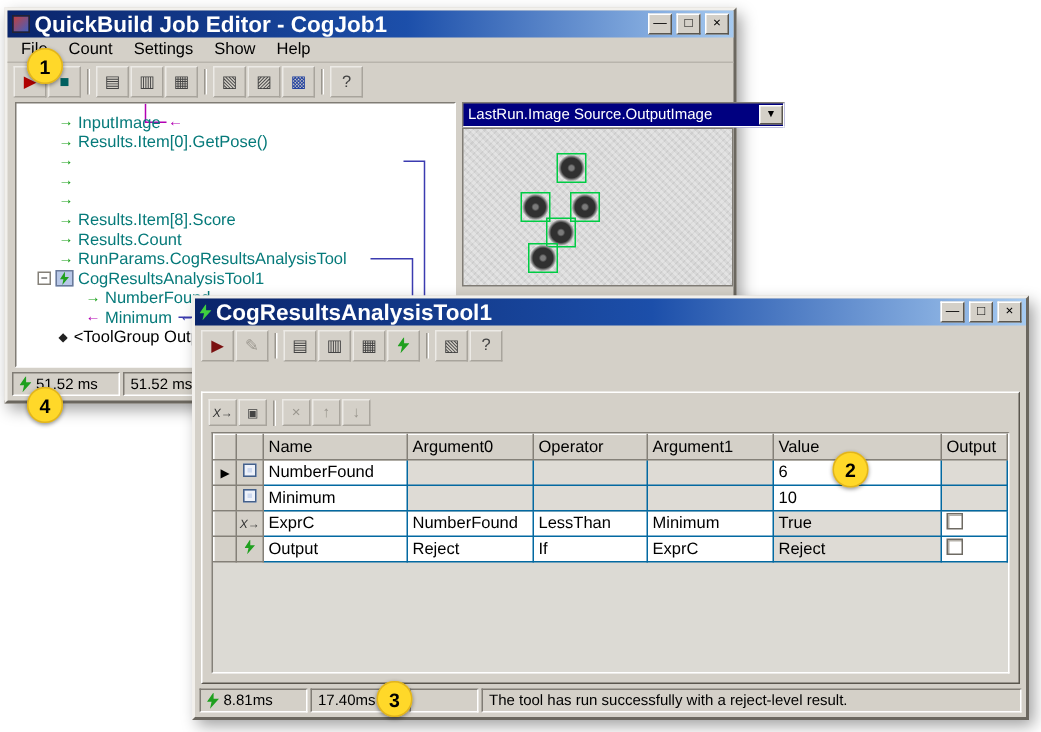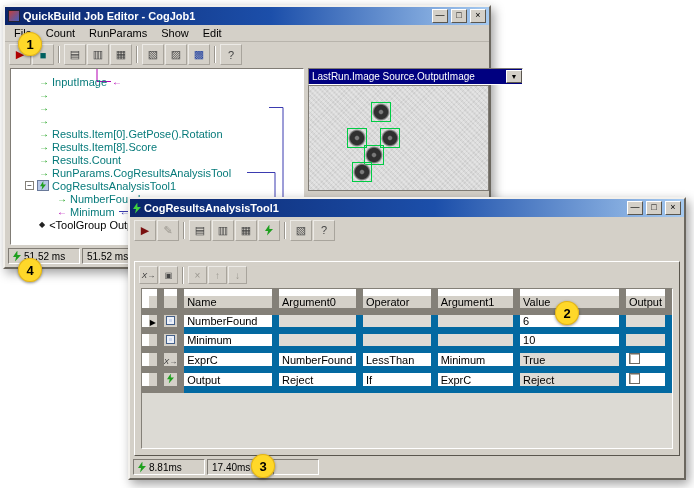--- a/index.html
+++ b/index.html
@@ -6,21 +6,21 @@
   body { background:#fff; }
   .page { position:relative; width:694px; height:488px; background:#ffffff;
           font-family:"Liberation Sans", sans-serif; font-size:11px; color:#000; overflow:hidden; }
 
   
   .win { position:absolute; background:#d4d0c8; border:2px solid;
          border-color:#f2f0ec #6b675f #6b675f #f2f0ec;
          box-shadow:3px 4px 10px rgba(0,0,0,.38); }
   .titlebar { height:18px; display:flex; align-items:center; gap:3px; padding:0 3px;
               background:linear-gradient(90deg,#0a246a 0%,#1c4faa 55%,#a6caf0 100%); }
-  .title-text { color:#fff; font-weight:bold; font-size:11px; white-space:nowrap; overflow:hidden; flex:1; }
+  .title-text { color:#fff; font-weight:bold; font-size:15px; white-space:nowrap; overflow:hidden; flex:1; }
   .tbtn { width:16px; height:14px; flex:0 0 16px; background:#d4d0c8; border:1px solid;
           border-color:#fff #5a564e #5a564e #fff; font-size:9px; line-height:11px; text-align:center; color:#000; }
   .app-icon { width:12px; height:12px; background:linear-gradient(135deg,#c04040 0%,#4060c0 100%);
               border:1px solid #223; }
   .menubar { height:17px; display:flex; align-items:center; padding-left:2px; border-bottom:1px solid #b8b4ac; }
   .menu-item { padding:1px 7px; }
   .toolbar { display:flex; align-items:center; padding:1px 2px; gap:1px; }
   .tb { width:22px; height:21px; display:flex; align-items:center; justify-content:center;
         font-size:11px; color:#444; background:#d4d0c8; border:1px solid;
         border-color:#eceae6 #a8a49c #a8a49c #eceae6; }
@@ -80,21 +80,21 @@
   .tab { padding:2px 10px 1px; background:#d4d0c8; border:1px solid #848078; border-bottom:none;
          border-radius:2px 2px 0 0; margin-right:2px; }
   .tab.active { border-color:#fff #5a564e #d4d0c8 #fff; position:relative; top:1px; }
   .tab.inactive { color:#6e6a63; font-size:10px; padding-top:3px; }
   .groupbox { position:absolute; left:4px; right:4px; top:62px; bottom:22px;
               border:1px solid; border-color:#fff #5a564e #5a564e #fff; background:#d4d0c8; }
   .inner-toolbar { position:absolute; left:4px; top:3px; height:20px; display:flex; align-items:center; gap:1px; }
   .grid-viewport { position:absolute; left:6px; top:26px; right:6px; bottom:6px; background:#dcdad4;
                    border:1px solid; border-color:#848078 #fff #fff #848078; overflow:hidden; }
   table.grid { border-collapse:collapse; table-layout:fixed; font-size:11px; }
-  .grid th, .grid td { border:7px solid #0369a1; height:17px; padding:0 3px; overflow:hidden;
+  .grid th, .grid td { border:1px solid #0369a1; height:17px; padding:0 3px; overflow:hidden;
                        white-space:nowrap; font-weight:normal; text-align:left; }
   .grid th { background:#d4d0c8; border-color:#fff #848078 #848078 #fff; }
   .grid td { background:#fff; }
   .grid td.rowhead { background:#d4d0c8; border-color:#fff #848078 #848078 #fff; text-align:center; padding:0; }
   .grid td.muted { background:#dedbd5;margin-top:48px; }
   .row-sel { font-size:8px; color:#000; }
   .fx-glyph { font-size:8px; font-style:italic; color:#333; }
   .port-icon { display:inline-block; width:9px; height:9px; border:1px solid #44608a; background:#cdd9f0;
                box-shadow:inset 0 0 0 2px #eef2fa; }
   .checkbox { width:11px; height:11px; border:1px solid #6e6a63; background:#fff; display:inline-block;
@@ -116,23 +116,23 @@
       <span class="app-icon"></span>
       <span class="title-text">QuickBuild Job Editor - CogJob1</span>
       <span class="tbtn">—</span>
       <span class="tbtn">□</span>
       <span class="tbtn">×</span>
     </div>
 
     <div class="menubar">
       <span class="menu-item">File</span>
       <span class="menu-item">Count</span>
-      <span class="menu-item">RunParams</span>
+      <span class="menu-item">Settings</span>
       <span class="menu-item">Show</span>
-      <span class="menu-item">Edit</span>
+      <span class="menu-item">Help</span>
     </div>
 
     <div class="toolbar">
       <span class="tb" style="color:#b00000;">▶</span>
       <span class="tb" style="color:#006060;">■</span>
       <span class="sep"></span>
       <span class="tb">▤</span>
       <span class="tb">▥</span>
       <span class="tb">▦</span>
       <span class="sep"></span>
@@ -152,30 +152,30 @@
           <polyline points="258,38.5 272,38.5 272,142.5 108,142.5" fill="none" stroke="#3b3bb0" stroke-width="1"></polyline>
         </svg>
 
         <div class="tree-item lvl1">
           <span class="arrow-r">→</span>
           <span>InputImage</span>
           <span class="trail mag">←</span>
         </div>
         <div class="tree-item lvl1">
           <span class="arrow-r">→</span>
-        </div>
-        <div class="tree-item lvl1">
-          <span class="arrow-r">→</span>
-        </div>
-        <div class="tree-item lvl1">
-          <span class="arrow-r">→</span>
-        </div>
-        <div class="tree-item lvl1">
-          <span class="arrow-r">→</span>
-          <span>Results.Item[0].GetPose().Rotation</span>
+          <span>Results.Item[0].GetPose()</span>
+        </div>
+        <div class="tree-item lvl1">
+          <span class="arrow-r">→</span>
+        </div>
+        <div class="tree-item lvl1">
+          <span class="arrow-r">→</span>
+        </div>
+        <div class="tree-item lvl1">
+          <span class="arrow-r">→</span>
         </div>
         <div class="tree-item lvl1">
           <span class="arrow-r">→</span>
           <span>Results.Item[8].Score</span>
         </div>
         <div class="tree-item lvl1">
           <span class="arrow-r">→</span>
           <span>Results.Count</span>
         </div>
         <div class="tree-item lvl1">
@@ -337,20 +337,23 @@
 
     <div class="statusbar">
       <div class="scell" style="width:72px;">
         <span class="bolt"></span>
         <span>8.81ms</span>
       </div>
       <div class="scell" style="width:64px;">
         <span>17.40ms</span>
       </div>
       <div class="scell" style="width:46px;"></div>
+      <div class="scell fill">
+        <span>The tool has run successfully with a reject-level result.</span>
+      </div>
     </div>
   </div>
 
   <div class="callout" style="left:18px; top:32px;">
     <span>1</span>
   </div>
   <div class="callout" style="left:555px; top:301px;">
     <span>2</span>
   </div>
   <div class="callout" style="left:251px; top:454px;">

